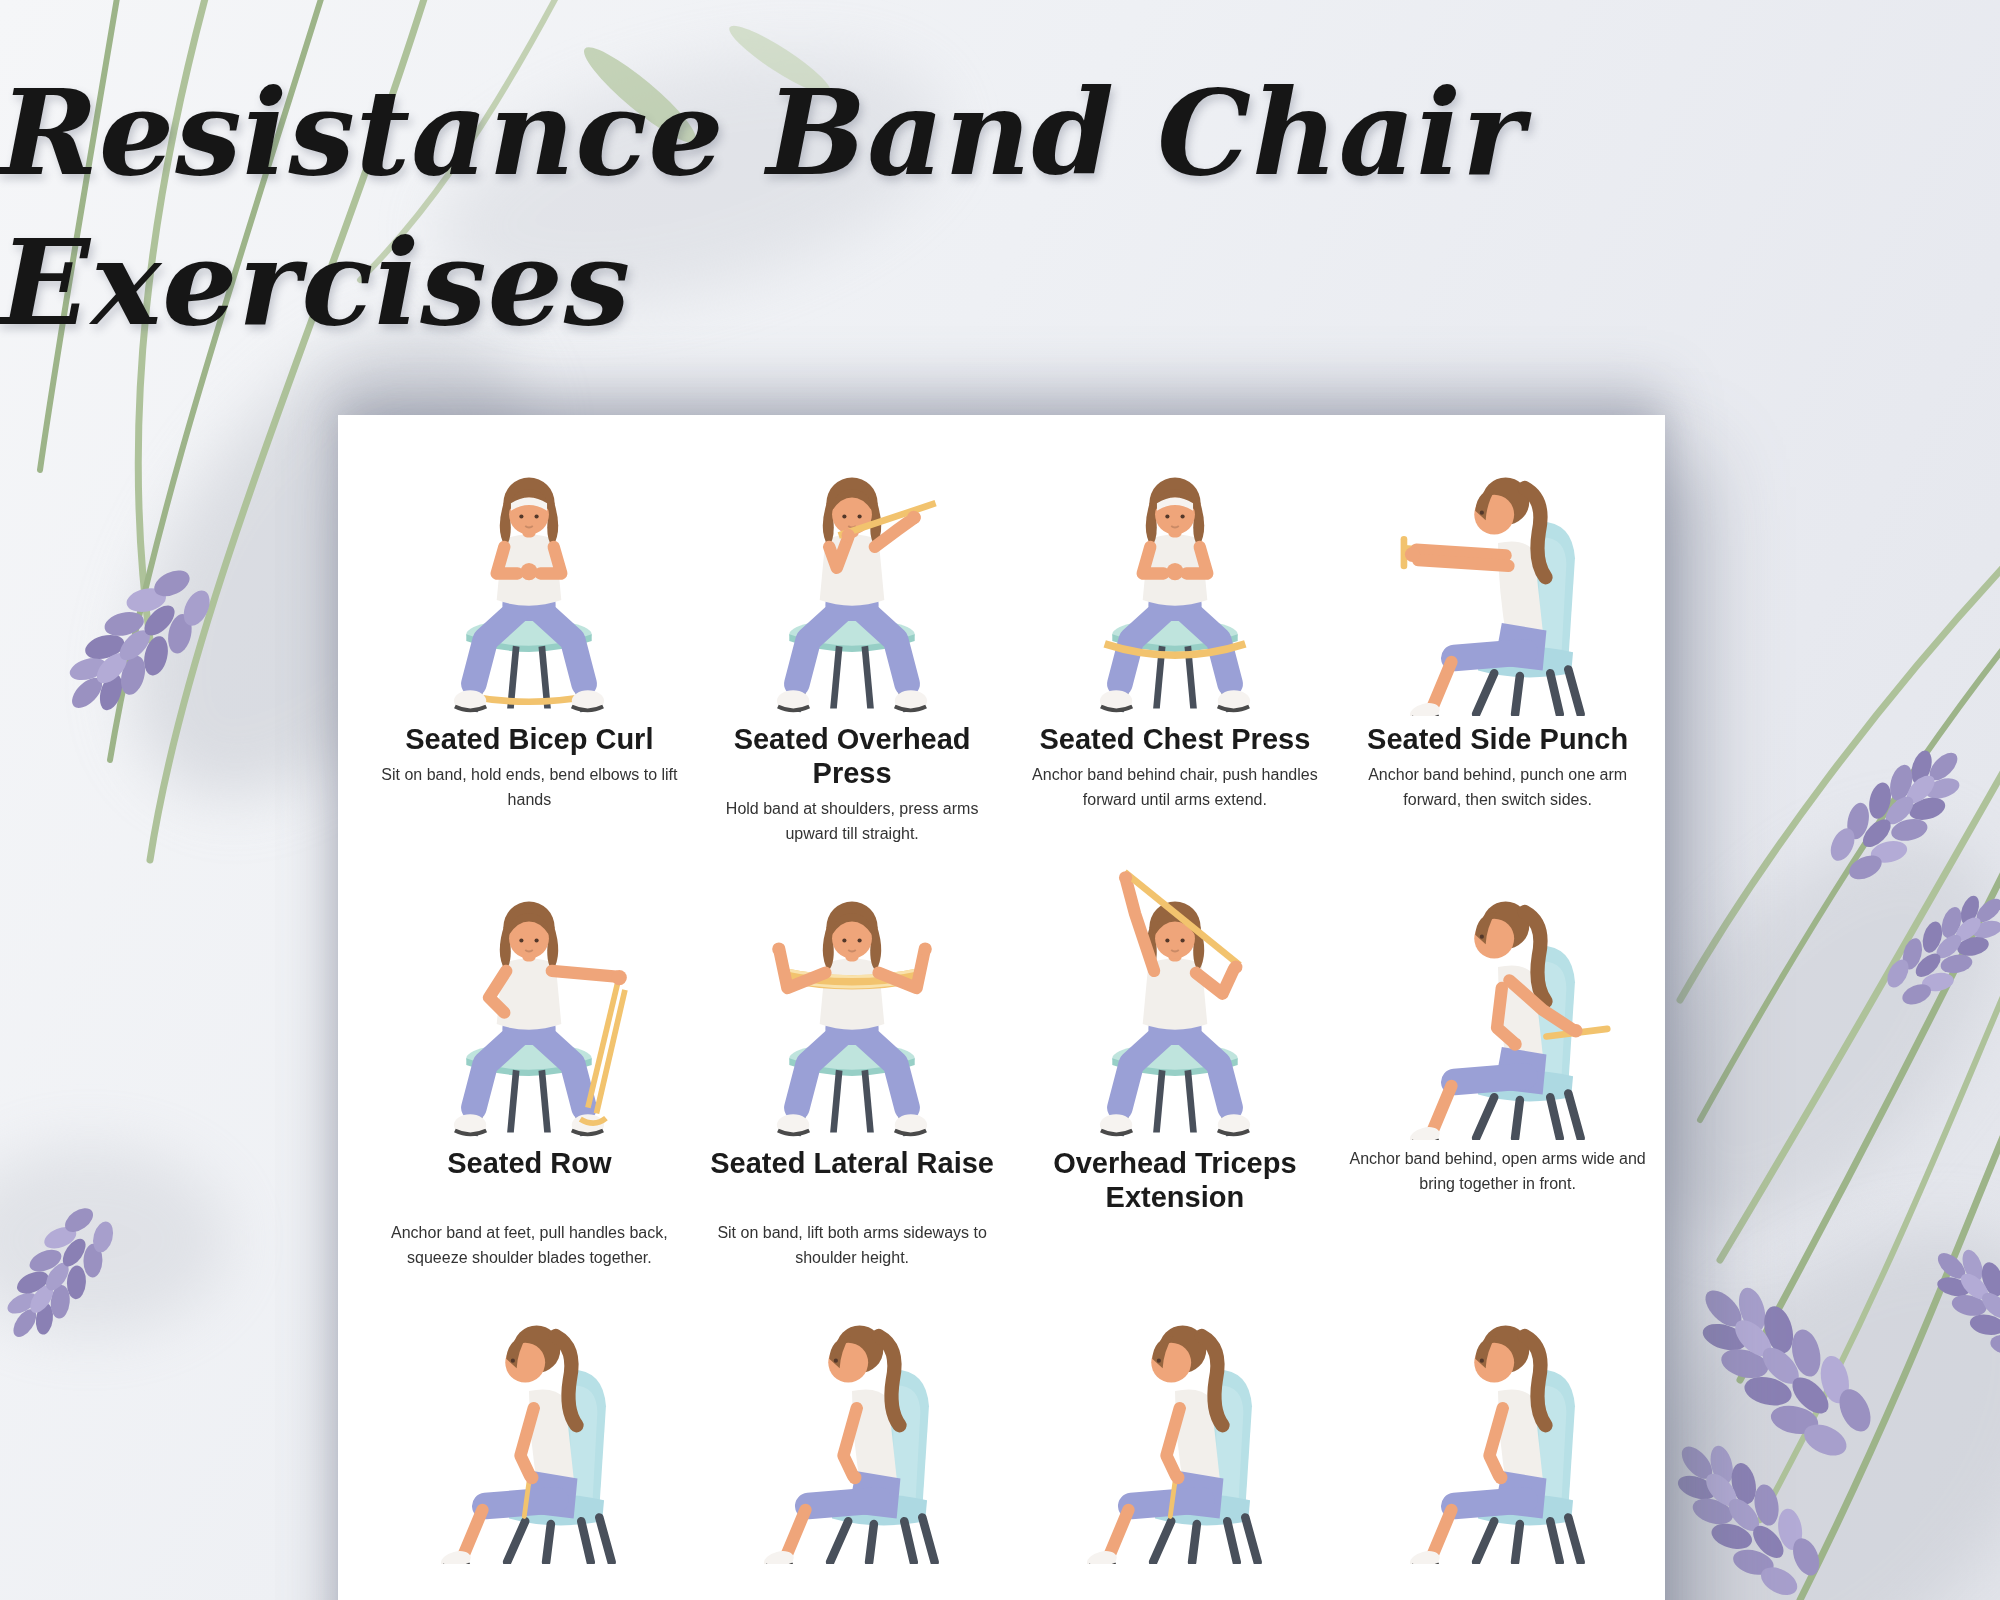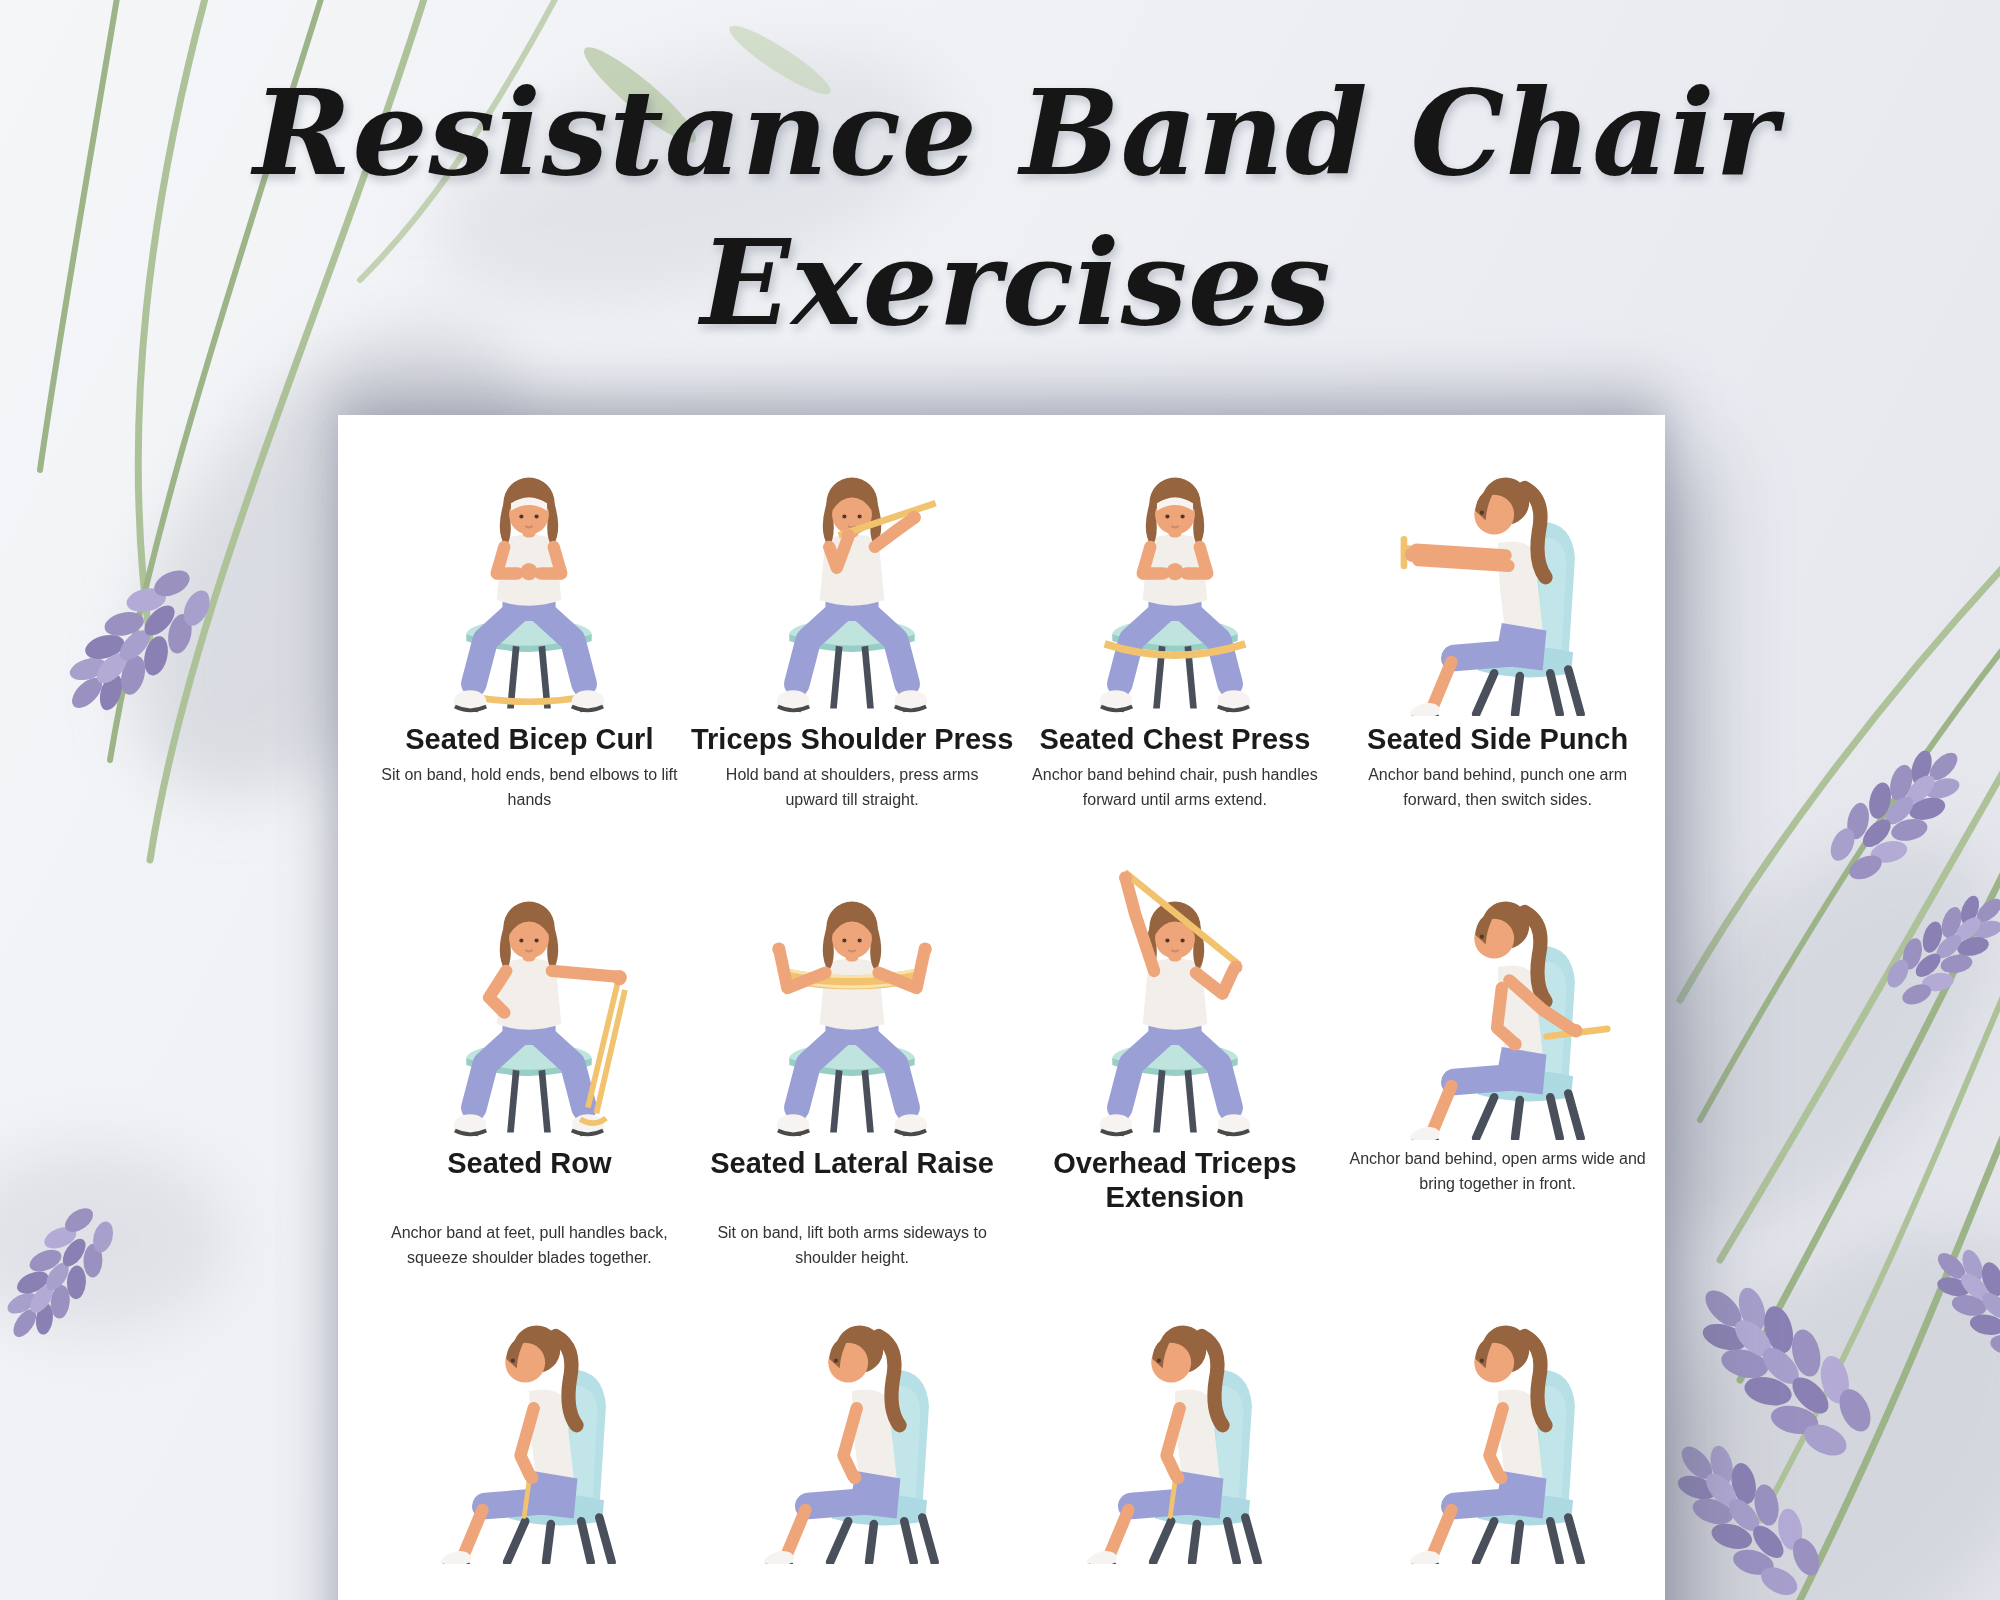--- a/index.html
+++ b/index.html
@@ -1,23 +1,23 @@
 <!DOCTYPE html>
 <html><head>
 <meta charset="utf-8">
 <style>
   html,body{margin:0;padding:0;background:#dfe1e6;}
   .scene{position:relative;width:2000px;height:1600px;overflow:hidden;
     background:linear-gradient(118deg,#f5f6f8 0%,#eef0f4 40%,#e7e9ef 75%,#e2e4ea 100%);
     font-family:"Liberation Sans",sans-serif;}
   .bg-svg{position:absolute;left:0;top:0;width:2000px;height:1600px;}
-  .main-title{position:absolute;left:0;right:0;top:58px;text-align:center;
+  .main-title{position:absolute;left:0;right:0;top:58px;
     font-family:"DejaVu Serif",serif;font-style:italic;font-weight:700;
     color:#161616;font-size:118px;line-height:150px;letter-spacing:1px;
-    text-shadow:3px 5px 9px rgba(90,95,115,.30);padding-left:32px;}
+    text-shadow:3px 5px 9px rgba(90,95,115,.30);}
   .main-title .line{display:block;}
   .poster{position:absolute;left:338px;top:415px;width:1327px;height:1340px;
     background:#ffffff;
     box-shadow:0 -26px 52px rgba(118,124,142,.42),
                34px 44px 80px rgba(118,124,142,.48),
                0 0 26px rgba(135,140,158,.22);}
   .poster-title{margin-top:26px;text-align:center;
     font-family:"DejaVu Serif",serif;font-style:italic;font-weight:700;
     color:#121212;font-size:76px;line-height:116px;letter-spacing:.5px;}
   .ex-row{display:grid;grid-template-columns:repeat(4,1fr);height:424px;padding:0 6px;margin-left:24px;}
@@ -170,21 +170,21 @@
               <circle cx="142" cy="90" r="2.2" fill="#53382A"></circle>
               <circle cx="158" cy="90" r="2.2" fill="#53382A"></circle>
               <path d="M146 100 Q150 103 154 100" stroke="#C98A66" stroke-width="2" fill="none"></path>
               <path d="M126 122 L134 144 L146 112" stroke="#EFA57A" stroke-width="13" stroke-linecap="round" stroke-linejoin="round" fill="none"></path>
               <path d="M174 122 L198 104 L216 91" stroke="#EFA57A" stroke-width="13" stroke-linecap="round" stroke-linejoin="round" fill="none"></path>
               <path d="M136 110 L238 76" stroke="#F2C36E" stroke-width="7" fill="none"></path>
               <circle cx="146" cy="110" r="7" fill="#EFA57A"></circle>
               <circle cx="215" cy="91" r="7" fill="#EFA57A"></circle>
             </svg>
           </div>
-          <div class="ex-title">Triceps Shoulder Press</div>
+          <div class="ex-title">Seated Overhead Press</div>
           <div class="ex-desc">Hold band at shoulders, press arms upward till straight.</div>
         </div>
         <div class="ex-cell">
           <div class="illo">
             <svg width="300" height="285" viewBox="0 0 300 300">
               <ellipse cx="150" cy="214" rx="66" ry="16" fill="#BFE4DD"></ellipse>
               <path d="M84 214 L84 221 Q150 244 216 221 L216 214 Q150 238 84 214 Z" fill="#97CFC6"></path>
               <g fill="#49505B">
                 <path d="M104 222 L87 295 L96 296 L114 224 Z"></path>
                 <path d="M196 222 L213 295 L204 296 L186 224 Z"></path>

